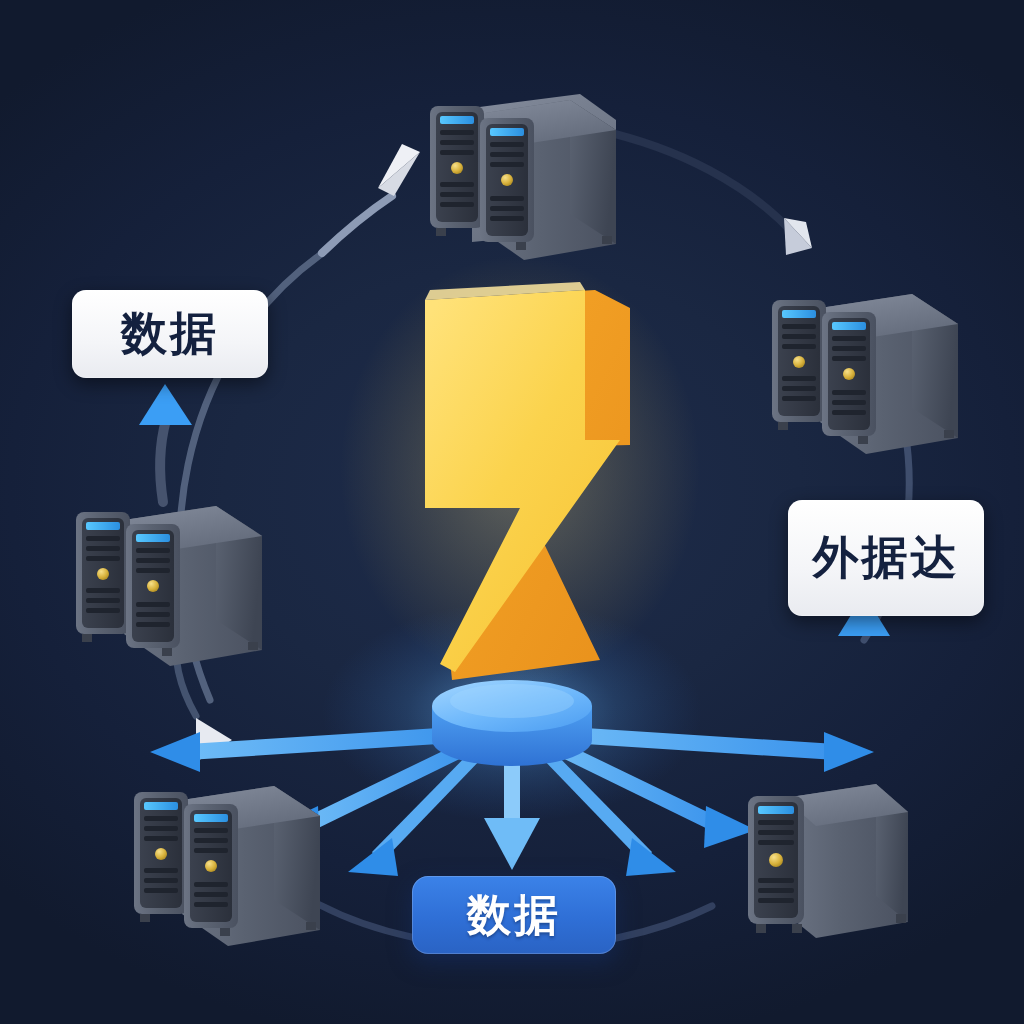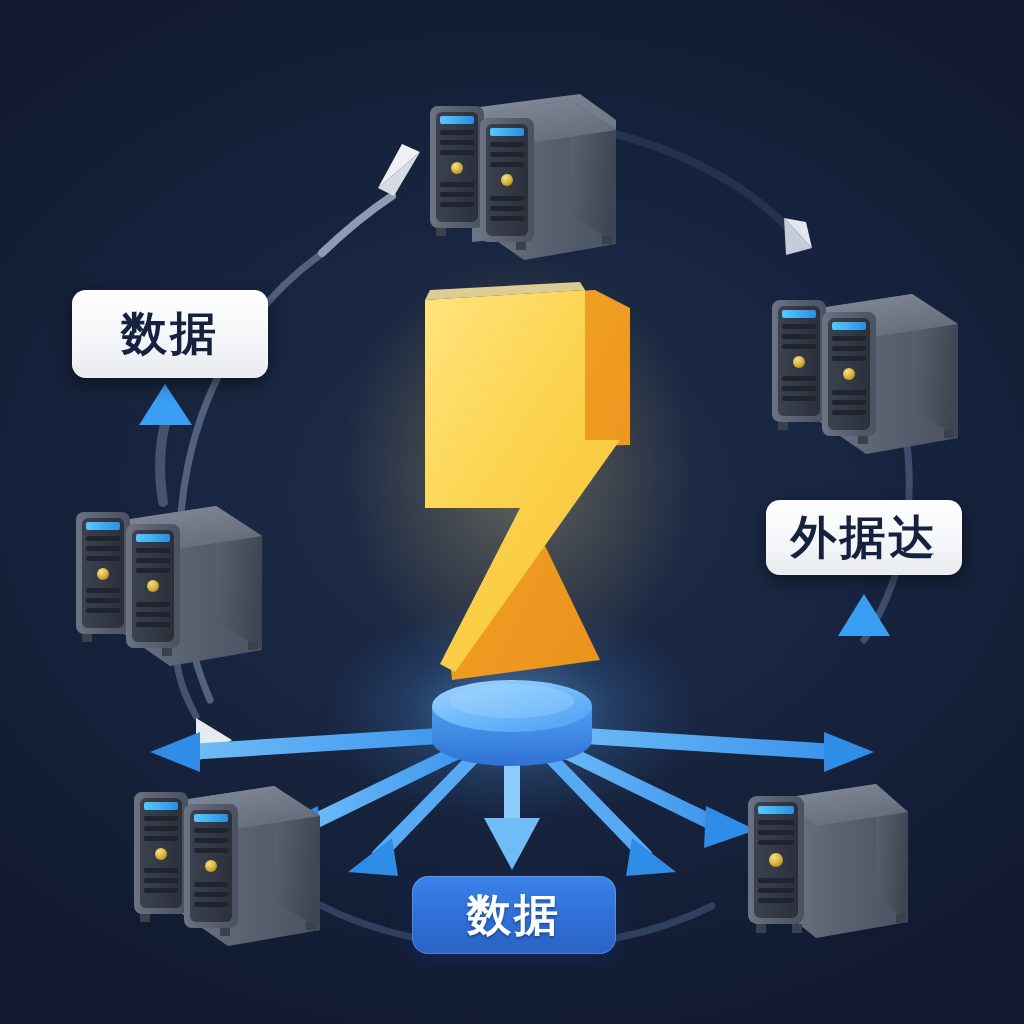--- a/index.html
+++ b/index.html
@@ -47,21 +47,21 @@
   }
   .label-blue {
     background: linear-gradient(180deg, #3b82e8 0%, #2f6fd6 55%, #2a63c4 100%);
     color: #ffffff;
     border-radius: 16px;
     font-weight: bold;
     box-shadow: 0 8px 22px rgba(20,45,100,0.55), 0 0 0 1px rgba(255,255,255,0.18) inset;
     text-shadow: 0 2px 3px rgba(10,30,70,0.45);
   }
   #label-left   { left: 72px;  top: 290px; width: 196px; height: 88px;  font-size: 46px; }
-  #label-right  { left: 766px; top: 500px; width: 196px; height: 75px;  font-size: 46px; }
+  #label-right  { left: 788px; top: 500px; width: 196px; height: 116px;  font-size: 46px; }
   #label-bottom { left: 412px; top: 876px; width: 204px; height: 78px;  font-size: 44px; }
 </style>
 </head>
 <body>
 
 <div id="stage">
 
   <svg id="canvas" viewBox="0 0 1024 1024" xmlns="http://www.w3.org/2000/svg">
     <defs>
       <linearGradient id="gServerFront" x1="0" y1="0" x2="1" y2="0">

